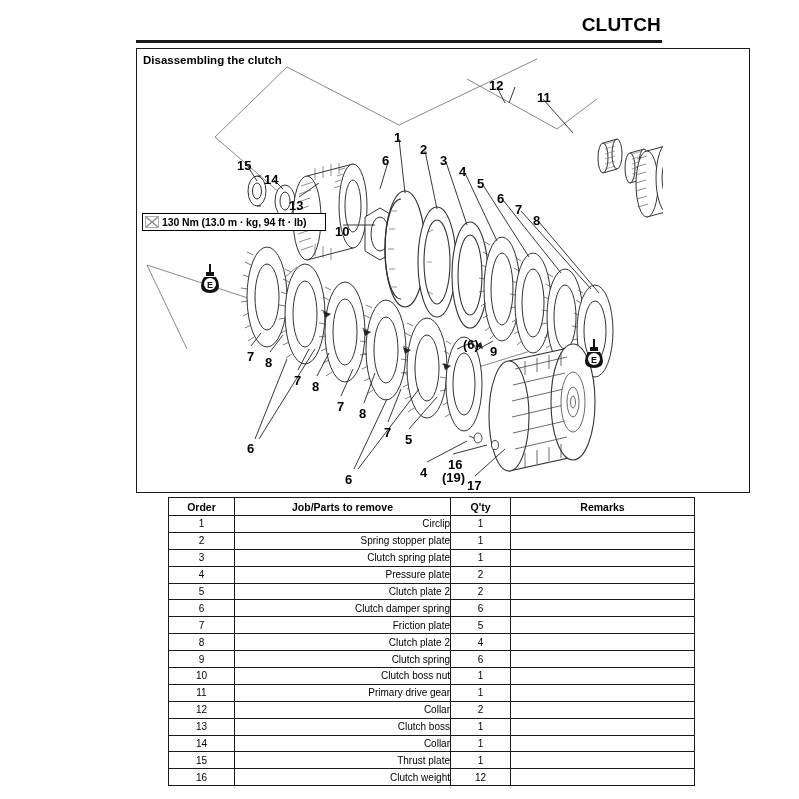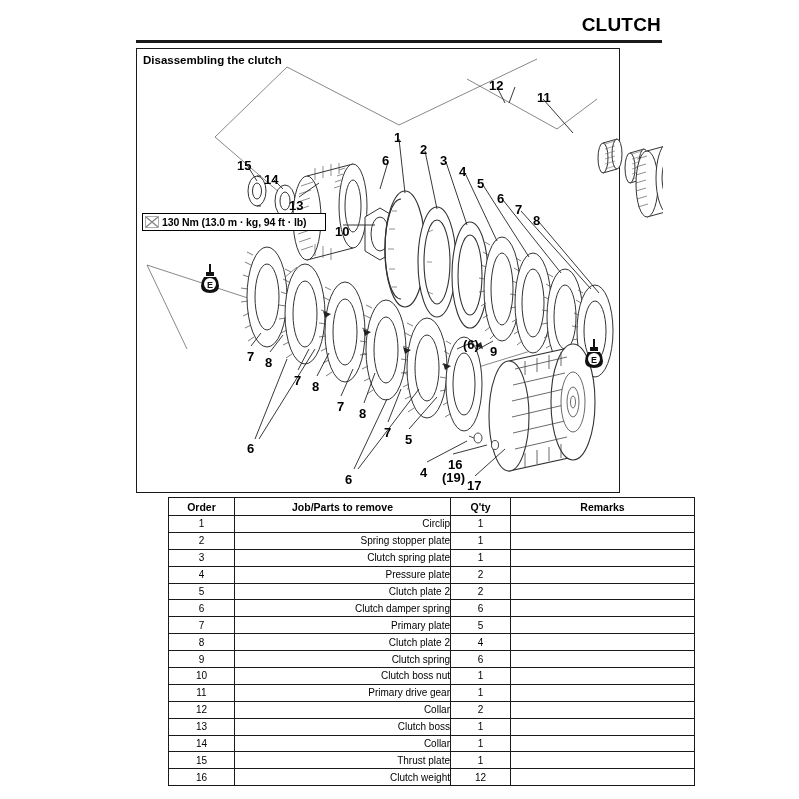--- a/index.html
+++ b/index.html
@@ -5,21 +5,21 @@
   html,body{margin:0;padding:0;background:#fff;}
   body{width:799px;height:799px;position:relative;overflow:hidden;
        font-family:"Liberation Sans","DejaVu Sans",sans-serif;color:#000;}
 
   
   #page-title{position:absolute;right:138px;top:14px;font-size:19px;font-weight:bold;
               letter-spacing:.2px;}
   #header-rule{position:absolute;left:136px;top:40px;width:526px;height:3px;background:#1a1a1a;}
 
   
-  #frame{position:absolute;left:136px;top:48px;width:484px;height:445px;
+  #frame{position:absolute;left:136px;top:48px;width:614px;height:445px;
          border:1.5px solid #1a1a1a;box-sizing:border-box;background:#fff;}
   #section-title{position:absolute;left:6px;top:5px;font-size:11.5px;font-weight:bold;}
 
   
   #diagram{position:absolute;left:0;top:0;width:526px;height:445px;}
   #diagram svg{display:block;}
 
   .callout{position:absolute;font-size:13px;font-weight:bold;line-height:1;
            white-space:nowrap;}
 
@@ -452,21 +452,21 @@
         <td class="c-remarks"></td>
       </tr>
       <tr>
         <td class="c-order">6</td>
         <td class="c-job">Clutch damper spring</td>
         <td class="c-qty">6</td>
         <td class="c-remarks"></td>
       </tr>
       <tr>
         <td class="c-order">7</td>
-        <td class="c-job">Primary plate</td>
+        <td class="c-job">Friction plate</td>
         <td class="c-qty">5</td>
         <td class="c-remarks"></td>
       </tr>
       <tr>
         <td class="c-order">8</td>
         <td class="c-job">Clutch plate 2</td>
         <td class="c-qty">4</td>
         <td class="c-remarks"></td>
       </tr>
       <tr>

